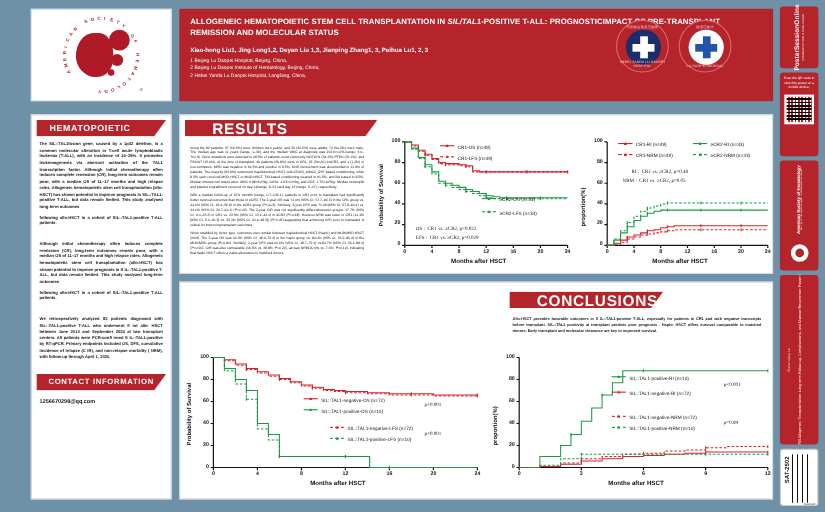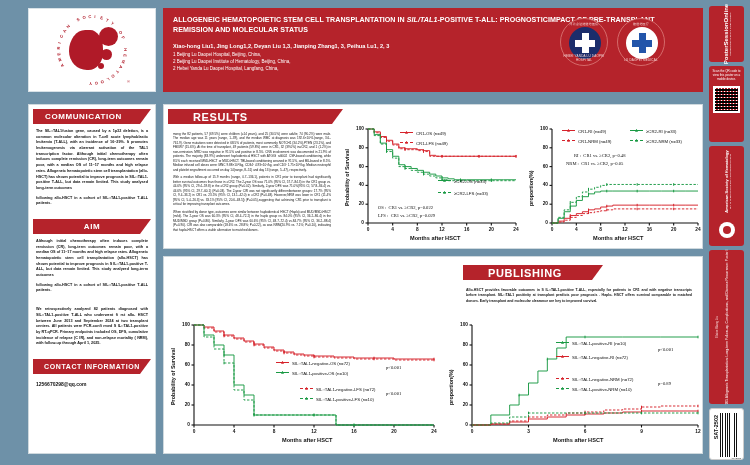--- a/index.html
+++ b/index.html
@@ -135,21 +135,21 @@
   .ribbon {
     position: relative;
     height: 15px;
     background: #b5232b;
     color: #fff;
     display: flex; align-items: center;
     padding-left: 12px;
     font-size: 8px; font-weight: bold; letter-spacing: .6px;
     clip-path: polygon(0 0, 100% 0, calc(100% - 11px) 100%, 0 100%);
   }
-  .ribbon.wide { font-size: 11px; padding-left: 25px; }
+  .ribbon.wide { font-size: 14px; padding-left: 25px; }
   .ribbon-wrap { padding: 4px 4px 0 4px; }
 
   .body-text {
     font-size: 3.75px;
     line-height: 1.52;
     color: #111;
     text-align: justify;
     padding: 5px 7px 4px 7px;
     font-weight: bold;
   }
@@ -376,30 +376,27 @@
       <div class="logo-inner">
           <div class="cross-b"></div>
         </div>
       <div class="logo-caption">LU DAOPEI MEDICAL</div>
     </div>
   </div>
 
   <div class="panel left-col">
 
     <div class="ribbon-wrap">
-      <div class="ribbon">COMMUNICATION</div>
+      <div class="ribbon">HEMATOPOIETIC</div>
     </div>
     <div class="body-text">
       <p>The SIL::TAL1fusion gene, caused by a 1p32 deletion, is a common molecular alteration in T-cell acute lymphoblastic leukemia (T-ALL), with an incidence of 16–29%. It promotes leukemogenesis via aberrant activation of the TAL1 transcription factor. Although initial chemotherapy often induces complete remission (CR), long-term outcomes remain poor, with a median OS of 11–17 months and high relapse rates. Allogeneic hematopoietic stem cell transplantation (allo-HSCT) has shown potential to improve prognosis in SIL::TAL1-positive T-ALL, but data remain limited. This study analysed long-term outcomes</p>
       <p>following allo-HSCT in a cohort of SIL::TAL1-positive T-ALL patients.</p>
     </div>
 
-    <div class="ribbon-wrap">
-      <div class="ribbon" style="justify-content:center;padding-left:0;">AIM</div>
-    </div>
     <div class="body-text">
       <p>Although initial chemotherapy often induces complete remission (CR), long-term outcomes remain poor, with a median OS of 11–17 months and high relapse rates. Allogeneic hematopoietic stem cell transplantation (allo-HSCT) has shown potential to improve prognosis in S IL::TAL1-positive T-ALL, but data remain limited. This study analyzed long-term outcomes</p>
       <p>following allo-HSCT in a cohort of SIL::TAL1-positive T-ALL patients.</p>
     </div>
 
     <div class="body-text">
       <p>We retrospectively analyzed 82 patients diagnosed with SIL::TAL1-positive T-ALL who underwent fi rst allo- HSCT between June 2013 and September 2024 at two transplant centers. All patients were PCR-confi rmed S IL::TAL1-positive by RT-qPCR. Primary endpoints included OS, DFS, cumulative incidence of relapse (C IR), and non-relapse mortality ( NRM), with follow-up through April 1, 2025.</p>
     </div>
 
     <div class="ribbon-wrap">
@@ -503,21 +500,21 @@
           <rect x="43.75" y="78.02" width="1" height="2.6" fill="#1a9a44"></rect>
           <rect x="62" y="64.86" width="1" height="2.6" fill="#1a9a44"></rect>
           <rect x="80.25" y="60.160000000000004" width="1" height="2.6" fill="#1a9a44"></rect>
           <rect x="110.66666666666667" y="60.160000000000004" width="1" height="2.6" fill="#1a9a44"></rect>
           <rect x="147.16666666666669" y="60.160000000000004" width="1" height="2.6" fill="#1a9a44"></rect>
         </svg><div class="tick-y" style="left: 10px; top: 97px;">0</div><div class="tick-y" style="left: 10px; top: 78.2px;">20</div><div class="tick-y" style="left: 10px; top: 59.4px;">40</div><div class="tick-y" style="left: 10px; top: 40.6px;">60</div><div class="tick-y" style="left: 10px; top: 21.8px;">80</div><div class="tick-y" style="left: 10px; top: 3px;">100</div><div class="tick-x" style="left: 20px; top: 104px;">0</div><div class="tick-x" style="left: 44.3333px; top: 104px;">4</div><div class="tick-x" style="left: 68.6667px; top: 104px;">8</div><div class="tick-x" style="left: 93px; top: 104px;">12</div><div class="tick-x" style="left: 117.333px; top: 104px;">16</div><div class="tick-x" style="left: 141.667px; top: 104px;">20</div><div class="tick-x" style="left: 166px; top: 104px;">24</div><div class="axis-label-x" style="left: 67px; top: 112px;">Months after HSCT</div><div class="axis-label-y" style="left: 2px; top: 83px;">proportion(%)</div><div class="legend-item" style="left: 36px; top: 6px;"><span class="legend-dash solid-r"></span><span>CR1-RI (n=49)</span></div><div class="legend-item" style="left: 36px; top: 16px;"><span class="legend-dash dash-r"></span><span>CR1-NRM (n=49)</span></div><div class="legend-item" style="left: 104px; top: 6px;"><span class="legend-dash solid-g"></span><span>≥CR2-RI (n=33)</span></div><div class="legend-item" style="left: 104px; top: 16px;"><span class="legend-dash dash-g"></span><span>≥CR2-NRM (n=33)</span></div><div class="pval" style="left: 48px; top: 30px;">RI :  CR1 vs. ≥CR2, p=0.48</div><div class="pval" style="left: 40px; top: 38px;">NRM :  CR1 vs. ≥CR2, p=0.05</div></div>
   </div>
 
   <div class="panel bottom-col">
     <div class="ribbon-wrap" style="position:absolute;left:295px;top:4px;">
-      <div class="ribbon wide" style="width:140px;">PUBLISHING</div>
+      <div class="ribbon wide" style="width:140px;">CONCLUSIONS</div>
     </div>
     <div class="body-text" style="position:absolute;left:295px;top:26px;width:240px;font-size:3.5px;">Allo-HSCT provides favorable outcomes in S IL::TAL1-positive T-ALL, especially for patients in CR1 and with negative transcripts before transplant. SIL::TAL1 positivity at transplant predicts poor prognosis . Haplo- HSCT offers survival comparable to matched donors. Early transplant and molecular clearance are key to improved survival.</div>
 
     <div class="chart" id="chart-siltal-survival" style="left:4px;top:62px;width:270px;height:128px;"><svg width="270" height="128">
           <line x1="26" y1="6" x2="26" y2="106" stroke="#111" stroke-width="1.1"></line>
           <line x1="26" y1="106" x2="266" y2="106" stroke="#111" stroke-width="1.1"></line>
           <line x1="23.5" y1="106" x2="26" y2="106" stroke="#111" stroke-width="1.1"></line>
           <line x1="23.5" y1="86" x2="26" y2="86" stroke="#111" stroke-width="1.1"></line>
           <line x1="23.5" y1="66" x2="26" y2="66" stroke="#111" stroke-width="1.1"></line>
           <line x1="23.5" y1="46" x2="26" y2="46" stroke="#111" stroke-width="1.1"></line>

